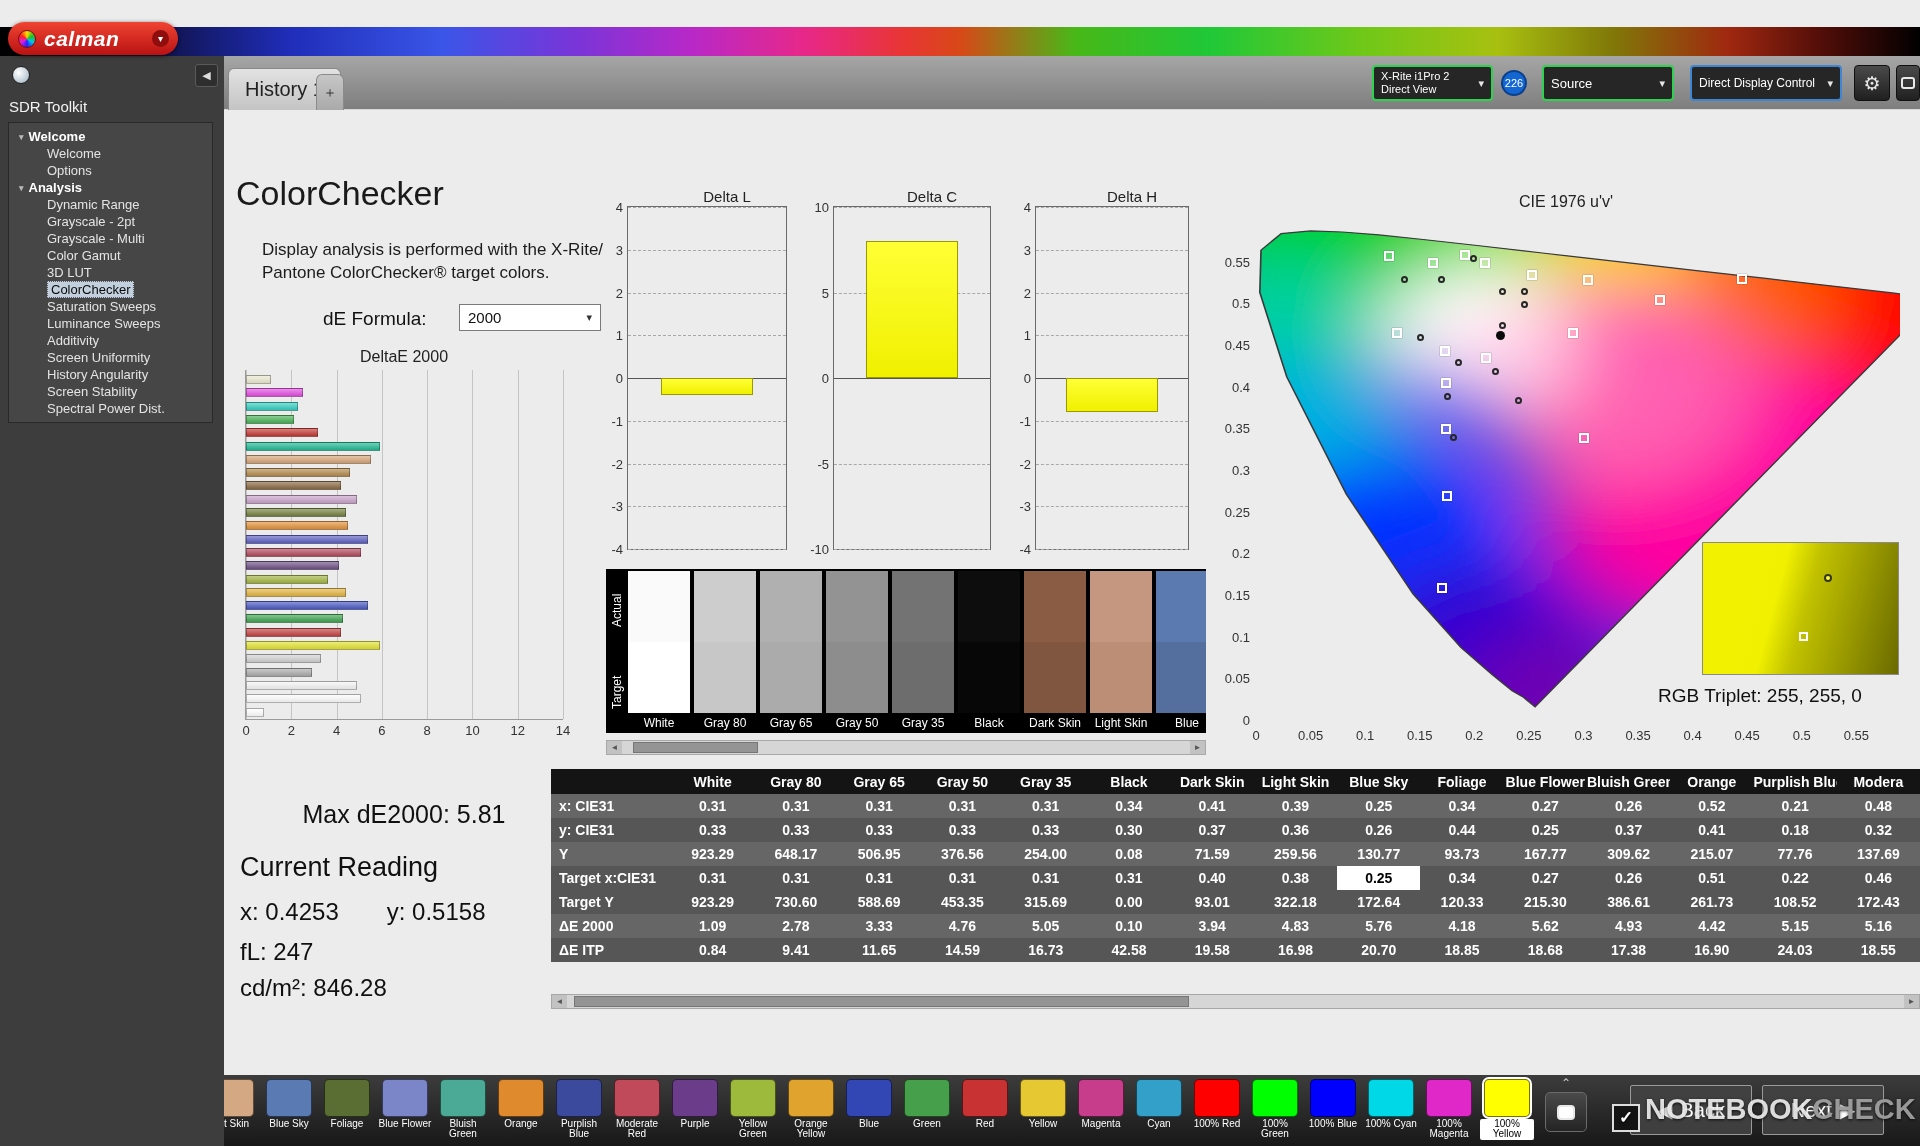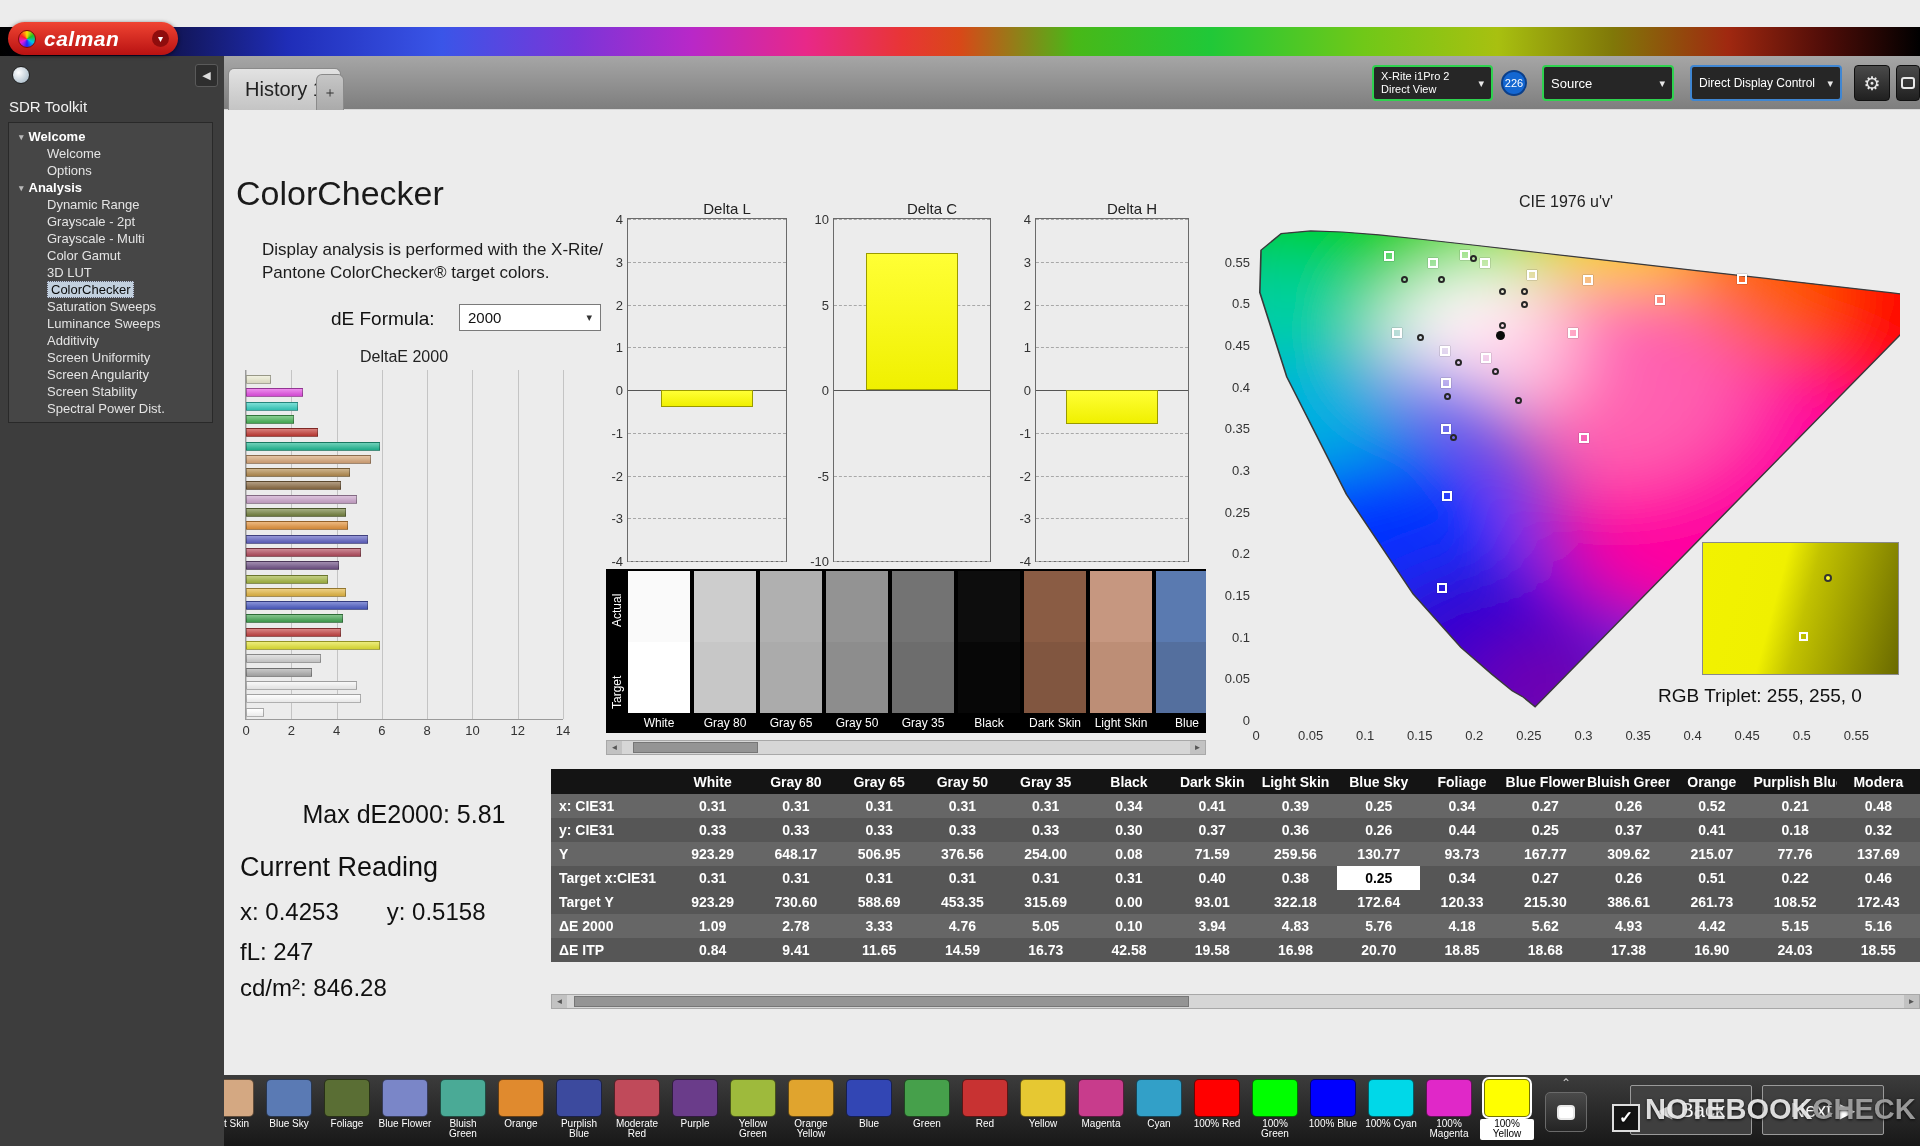--- a/index.html
+++ b/index.html
@@ -59,21 +59,21 @@
   .tree-row { height:17px; display:flex; align-items:center; font-size:13px; color:#e4e4e4; padding-left:10px; white-space:nowrap; }
   .tree-row.lvl0 { font-weight:bold; color:#fff; }
   .tree-row.lvl1 { padding-left:38px; }
   .tree-arrow { font-size:9px; color:#b8b8b8; margin-right:5px; }
   .tree-row.selected .lbl { background:#c2d0de; color:#0a0a0a; border:1px dotted #55children?; border:1px dotted #556; padding:0 3px; }
 
   
   .main { position:absolute; left:224px; top:110px; width:1696px; height:965px; background:#ececec; }
   .page-title { position:absolute; left:12px; top:64px; font-size:34px; color:#1a1a1a; }
   .desc { position:absolute; left:38px; top:128px; font-size:17px; color:#1c1c1c; line-height:23px; }
-  .formula-label { position:absolute; left:107px; top:198px; font-size:19px; color:#111; }
+  .formula-label { position:absolute; left:99px; top:198px; font-size:19px; color:#111; }
   .formula-dd { position:absolute; left:235px; top:194px; width:142px; height:27px; background:#fff; border:1px solid #7a7a7a;
     font-size:15px; color:#111; display:flex; align-items:center; padding:0 8px; }
   .formula-dd .chev { margin-left:auto; font-size:11px; color:#333; }
 
   
   .de-title { position:absolute; left:21px; top:238px; width:318px; text-align:center; font-size:16px; color:#222; }
   .de-plot { position:absolute; left:21px; top:260px; width:318px; height:350px; border-left:1px solid #9a9a9a; border-bottom:1px solid #9a9a9a; }
   .de-grid { position:absolute; top:0; bottom:0; width:1px; background:#c4c4c4; }
   .de-bar { position:absolute; left:0; height:9px; border:1px solid rgba(0,0,0,.3); }
   .de-xlab { position:absolute; top:100%; transform:translate(-50%,4px); font-size:13px; color:#333; }
@@ -81,21 +81,21 @@
   
   .stat-avg { position:absolute; left:6px; top:648px; width:348px; text-align:center; font-size:25px; color:#101010; }
   .stat-max { position:absolute; left:6px; top:690px; width:348px; text-align:center; font-size:25px; color:#101010; }
   .stat-cur { position:absolute; left:16px; top:742px; font-size:27px; color:#101010; }
   .stat-xy  { position:absolute; left:16px; top:788px; font-size:24px; color:#101010;text-align:right; }
   .stat-xy .gap { display:inline-block; width:48px; }
   .stat-fl  { position:absolute; left:16px; top:828px; font-size:24px; color:#101010; }
   .stat-cd  { position:absolute; left:16px; top:864px; font-size:24px; color:#101010; }
 
   
-  .mini { position:absolute; top:90px; height:372px;padding-left:40px; }
+  .mini { position:absolute; top:78px; height:372px;padding-left:40px; }
   .mini-title { text-align:center; font-size:15px; color:#222; height:18px; }
   .mini-plot { position:absolute; left:0; top:18px; right:0; height:344px; border:1px solid #6a6a6a; }
   .mini-line { position:absolute; left:0; right:0; border-top:1px dashed #a8a8a8; }
   .mini-line.zero { border-top:1px solid #555; }
   .mini-lab { position:absolute; left:-30px; width:25px; text-align:right; font-size:13px; color:#333; transform:translateY(-50%); }
   .mini-bar { position:absolute; left:50%; transform:translateX(-50%); width:92px; border:1px solid #9a9a00; }
   #dL { left:403px; width:160px; }
   #dC { left:609px; width:158px; }
   #dH { left:811px; width:154px; }
 
@@ -249,21 +249,21 @@
         <div class="tree-row lvl1" data-interactable="true">
           <span class="lbl" data-interactable="false">Luminance Sweeps</span>
         </div>
         <div class="tree-row lvl1" data-interactable="true">
           <span class="lbl" data-interactable="false">Additivity</span>
         </div>
         <div class="tree-row lvl1" data-interactable="true">
           <span class="lbl" data-interactable="false">Screen Uniformity</span>
         </div>
         <div class="tree-row lvl1" data-interactable="true">
-          <span class="lbl" data-interactable="false">Screen Angularity</span>
+          <span class="lbl" data-interactable="false">History Angularity</span>
         </div>
         <div class="tree-row lvl1" data-interactable="true">
           <span class="lbl" data-interactable="false">Screen Stability</span>
         </div>
         <div class="tree-row lvl1" data-interactable="true">
           <span class="lbl" data-interactable="false">Spectral Power Dist.</span>
         </div>
       </div>
   </div>
 

